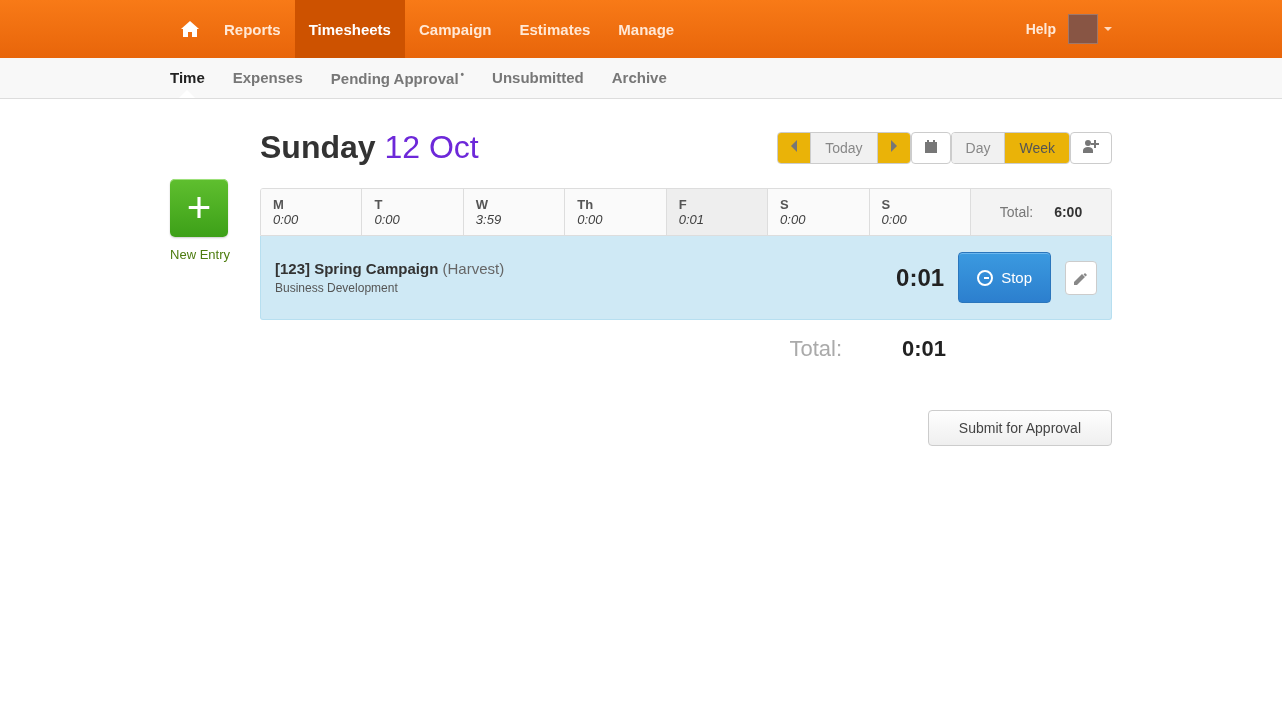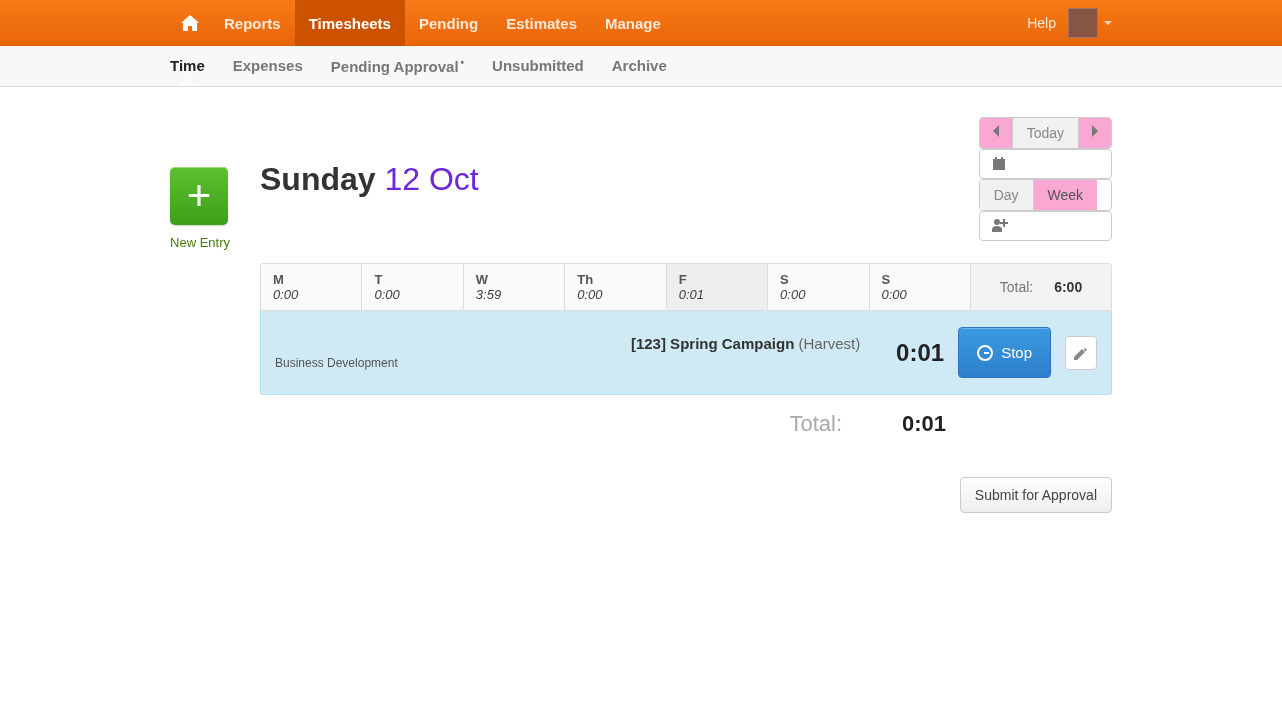--- a/index.html
+++ b/index.html
@@ -5,40 +5,40 @@
   * { box-sizing: border-box; margin: 0; padding: 0; }
   body {
     font-family: -apple-system, "Helvetica Neue", Helvetica, Arial, sans-serif;
     font-size: 14px;
     color: #333;
     background: #fff;
   }
   
   .topbar {
     background: linear-gradient(to bottom, #f87a17, #e8650a);
-    height: 46px;
+    height: 58px;
     display: flex;
     align-items: stretch;
     padding: 0 170px;
     justify-content: space-between;
     color: #fff;
   }
   .topbar-left { display: flex; align-items: stretch; }
   .topbar-right { display: flex; align-items: center; gap: 12px; }
   .home-icon {
     display: flex; align-items: center; justify-content: center;
     width: 40px; font-size: 16px; cursor: pointer;
   }
   .topnav-item {
     display: flex; align-items: center; padding: 0 14px;
     font-size: 15px; color: #ffe8d6; cursor: pointer;
     font-weight: 600;
   }
   .topnav-item.active { background: #cd5200; color: #fff; text-align: center; }
-  .help-link { color: #ffe8d6; font-size: 14px; cursor: pointer; font-weight:400;}
+  .help-link { color: #ffe8d6; font-size: 14px; cursor: pointer; font-weight:700;}
   .avatar {
     width: 30px; height: 30px; background: #885544; border:1px solid #fff3;
     display:inline-block;
   }
   .avatar-wrap { display:flex; align-items:center; gap:6px; cursor:pointer;}
   .caret-down {
     width:0;height:0;border-left:4px solid transparent;border-right:4px solid transparent;
     border-top:4px solid #ffd9bd;
   }
   
@@ -65,69 +65,69 @@
     width:58px;height:58px;background:linear-gradient(#5fbf2f,#3da018);
     border-radius:5px;display:flex;align-items:center;justify-content:center;
     cursor:pointer;box-shadow:inset 0 1px 0 #9de07a,0 1px 2px rgba(0,0,0,.2);
   }
   .plus{color:#fff;font-size:42px;font-weight:300;line-height:1;}
   .new-entry-label{color:#4d7c0f;font-size:13px;margin-top:10px;}
   .main{flex:1;}
   .heading-row{display:flex;justify-content:space-between;align-items:center;margin-bottom:22px;}
   .heading{font-size:32px;font-weight:700;color:#333;}
   .heading .date-part{font-weight:400;color:#6d28d9;}
-  .controls{display:flex;gap:0;flex-direction:column;}
+  .controls{display:flex;gap:0;}
   .btn-group{display:inline-flex;border:1px solid #ccc;border-radius:4px;overflow:hidden;background:#fff;}
-  .btn-seg{padding:7px 14px;font-size:14px;color:#555;cursor:pointer;background:#f9a8d4;}
+  .btn-seg{padding:7px 14px;font-size:14px;color:#555;cursor:pointer;background:#eab308;}
   .btn-seg + .btn-seg{border-left:1px solid #ccc;}
   .btn-seg.shaded{background:#f1f1f1;color:#888;}
   .btn-icon{padding:7px 12px;}
   .btn-single{border:1px solid #ccc;border-radius:4px;padding:7px 12px;background:#fff;cursor:pointer;color:#555;}
   
   .week-row{display:flex;border:1px solid #ddd;border-radius:3px 3px 0 0;overflow:hidden;font-size:13px;}
   .day-cell{flex:1;border-right:1px solid #ddd;padding:8px 12px;background:#fafafa;cursor:pointer;}
   .day-cell.selected{background:#eee;}
   .day-abbr{font-weight:700;color:#555;display:block;}
   .day-hours{color:#404040;font-style:italic;}
   .total-cell{width:140px;background:#f3f3f3;border:none;display:flex;align-items:center;justify-content:center;color:#777;font-size:14px;}
   .total-cell b{color:#333;margin-left:21px;}
   
   .entry-row{border:1px solid #b7dff0;border-top:none;background:#cfe9f5;padding:16px 14px;display:flex;align-items:center;gap:14px;border-radius:0 0 3px 3px;}
   .entry-text{flex:1;}
-  .entry-title{font-size:15px;color:#333;text-align:right;}
+  .entry-title{font-size:15px;color:#333;}
   .entry-title .proj{font-weight:700;}
   .entry-title .client{color:#666;font-weight:400;}
   .entry-task{color:#555;font-size:12px;margin-top:4px;}
   .entry-time{font-size:24px;font-weight:700;color:#222;min-width:70px;text-align:right;}
   .stop-btn{background:linear-gradient(#3b9ae0,#2c7fce);color:#fff;border:1px solid #2b76bc;border-radius:4px;padding:16px 18px;font-size:15px;cursor:pointer;display:flex;align-items:center;gap:8px;box-shadow:inset 0 1px 0 #6cb7ee;}
   .clock-icon{width:16px;height:16px;border:2px solid #fff;border-radius:50%;position:relative;}
   .clock-icon::after{content:"";position:absolute;width:5px;height:2px;background:#fff;top:5px;left:5px;}
   .edit-btn{border:1px solid #ccc;border-radius:4px;width:32px;height:34px;background:#fff;cursor:pointer;display:flex;align-items:center;justify-content:center;color:#888;}
   
   .total-row{display:flex;margin-top:16px;font-size:22px;}
   .total-row .lbl{flex:1;text-align:right;color:#aaa;padding-right:60px;}
   .total-row .val{font-weight:700;color:#222;width:210px;}
   .submit-row{display:flex;justify-content:flex-end;margin-top:40px;}
-  .submit-btn{border:1px solid #ccc;border-radius:4px;padding:9px 14px;background:linear-gradient(#fefefe,#efefef);cursor:pointer;color:#444;font-size:14px;}
+  .submit-btn{border:1px solid #ccc;border-radius:4px;padding:9px 30px;background:linear-gradient(#fefefe,#efefef);cursor:pointer;color:#444;font-size:14px;margin-top:8px;}
   svg{display:block;}
 </style>
 </head>
 <body>
 
 <div class="topbar">
   <div class="topbar-left">
     <div class="home-icon">
       <svg width="18" height="16" viewBox="0 0 18 16">
           <path fill="#fff" d="M9 0 0 8h2v8h5v-5h4v5h5V8h2z"></path>
         </svg>
     </div>
     <div id="topnav-items" style="display: flex;">
         <div class="topnav-item">Reports</div>
         <div class="topnav-item active">Timesheets</div>
-        <div class="topnav-item">Pending</div>
+        <div class="topnav-item">Campaign</div>
         <div class="topnav-item">Estimates</div>
         <div class="topnav-item">Manage</div>
       </div>
   </div>
   <div class="topbar-right">
     <span class="help-link">Help</span>
     <div class="avatar-wrap">
       <span class="avatar"></span>
       <span class="caret-down"></span>
     </div>

